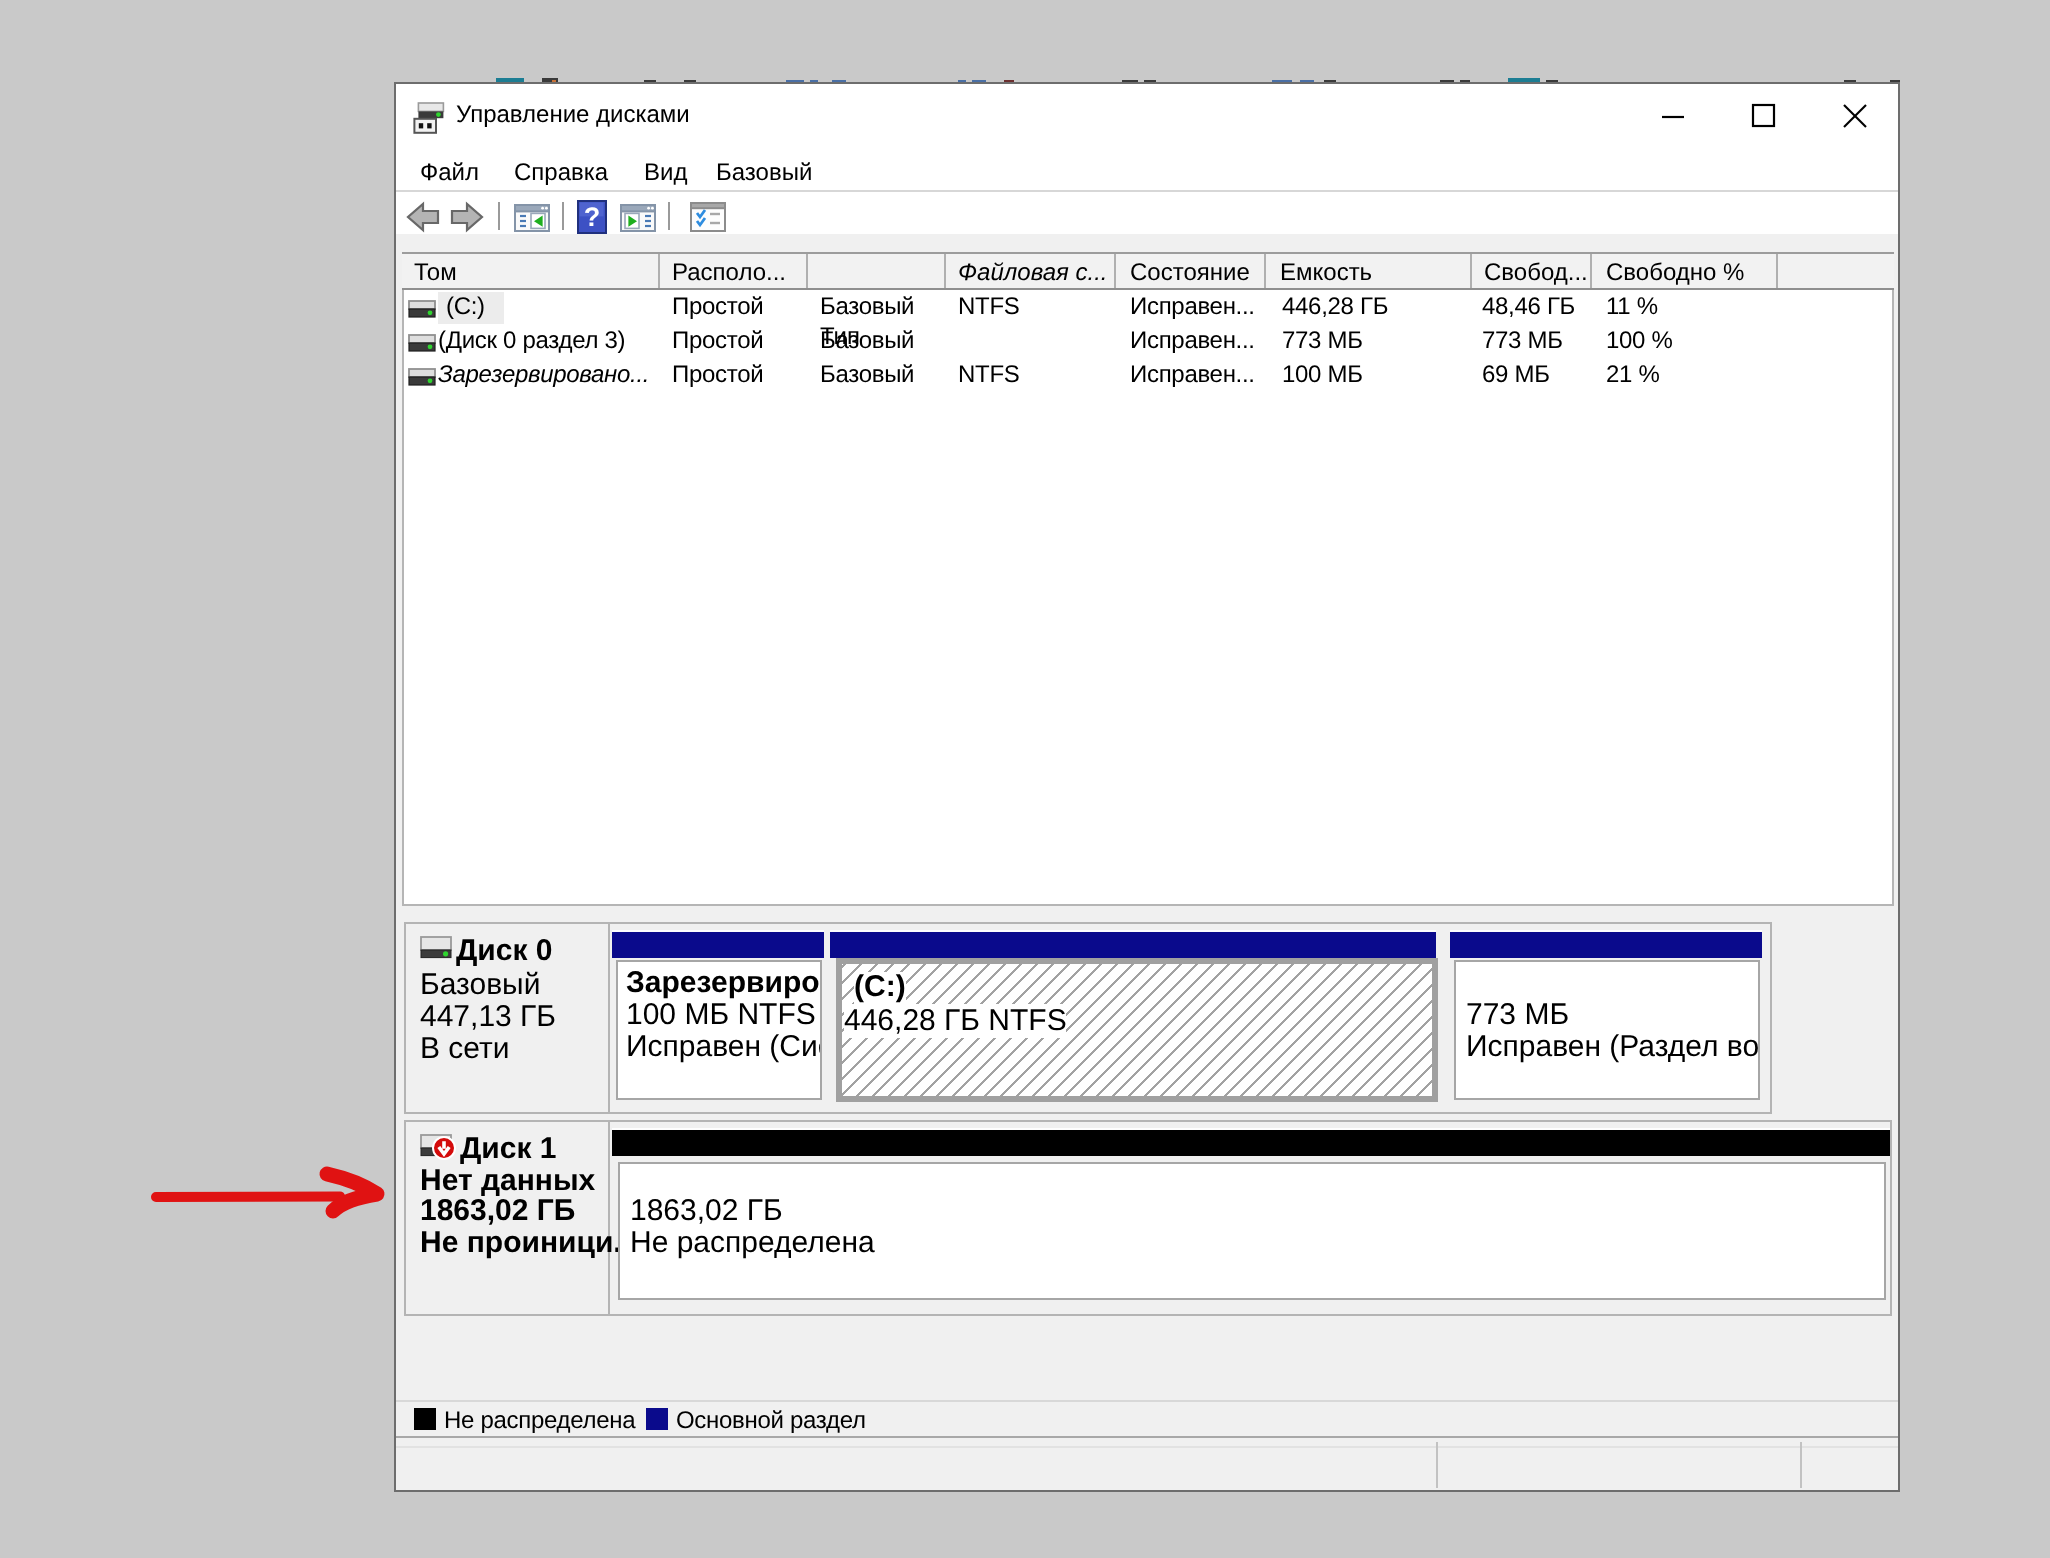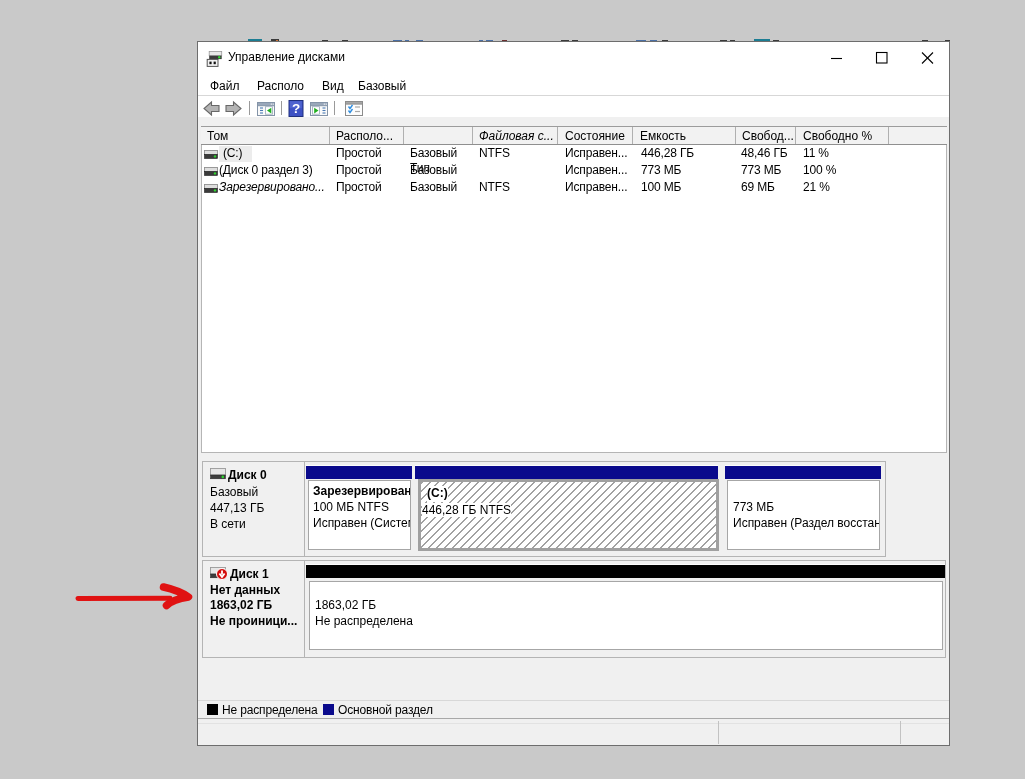--- a/index.html
+++ b/index.html
@@ -4,21 +4,21 @@
 <style>
   * { margin:0; padding:0; box-sizing:border-box; }
   html,body { width:1025px; height:779px; }
   body { background:#c9c9c9; font-family:"Liberation Sans",sans-serif; position:relative; overflow:hidden; font-size:12px; color:#000; }
   .abs { position:absolute; }
   #win { position:absolute; left:197px; top:41px; width:753px; height:705px; background:#ffffff; border:1px solid #6d6d6d; }
   .menuitem { position:absolute; top:79px; font-size:12px; }
   .hdrcell { position:absolute; top:0; height:100%; border-right:1px solid #b0b0b0; }
   .hdrtext { position:absolute; top:2px; font-size:12px; }
   .rowtext { position:absolute; font-size:12px; white-space:nowrap; letter-spacing:-0.15px; }
-  .ptext { font-size:12px; line-height:15.8px; white-space:nowrap; }
+  .ptext { font-size:15px; line-height:15.8px; white-space:nowrap; }
 </style>
 </head>
 <body>
 
 <div class="abs" style="left:248px; top:39px; width:14px; height:3px; background:#1c7d93;"></div>
 <div class="abs" style="left:271px; top:39px; width:8px; height:3px; background:#3a3a3a;"></div>
 <div class="abs" style="left:276px; top:40px; width:2px; height:2px; background:#c87137;"></div>
 <div class="abs" style="left:322px; top:40px; width:6px; height:2px; background:#3a3a3a;"></div>
 <div class="abs" style="left:342px; top:40px; width:6px; height:2px; background:#3a3a3a;"></div>
 <div class="abs" style="left:393px; top:40px; width:9px; height:2px; background:#4a6fa5;"></div>
@@ -57,21 +57,21 @@
 <div class="abs" style="left:228px; top:50px; font-size:12px;">Управление дисками</div>
 
 <svg class="abs" style="left:830px; top:50px;" width="110" height="16" viewBox="0 0 110 16">
   <line x1="1" y1="8.5" x2="12" y2="8.5" stroke="#000" stroke-width="1.1"></line>
   <rect x="46.5" y="2.5" width="10.5" height="10.5" fill="none" stroke="#000" stroke-width="1.1"></rect>
   <line x1="92" y1="2.5" x2="103" y2="13.5" stroke="#000" stroke-width="1.1"></line>
   <line x1="103" y1="2.5" x2="92" y2="13.5" stroke="#000" stroke-width="1.1"></line>
 </svg>
 
 <div class="menuitem" style="left:210px;">Файл</div>
-<div class="menuitem" style="left:257px;">Располо</div>
+<div class="menuitem" style="left:257px;">Справка</div>
 <div class="menuitem" style="left:322px;">Вид</div>
 <div class="menuitem" style="left:358px;">Базовый</div>
 <div class="abs" style="left:198px; top:95px; width:751px; height:1px; background:#d7d7d7;"></div>
 
 <svg class="abs" style="left:202px; top:100px;" width="170" height="17" viewBox="0 0 170 17">
   <path d="M 9.5 2 L 9.5 5.5 L 17 5.5 L 17 11.5 L 9.5 11.5 L 9.5 15 L 2 8.5 Z" fill="#b4b4b4" stroke="#686868" stroke-width="1.1"></path>
   <path d="M 31.5 2 L 31.5 5.5 L 24 5.5 L 24 11.5 L 31.5 11.5 L 31.5 15 L 39 8.5 Z" fill="#b4b4b4" stroke="#686868" stroke-width="1.1"></path>
   <line x1="47.5" y1="1" x2="47.5" y2="15" stroke="#9a9a9a" stroke-width="1"></line>
 
   <g>

